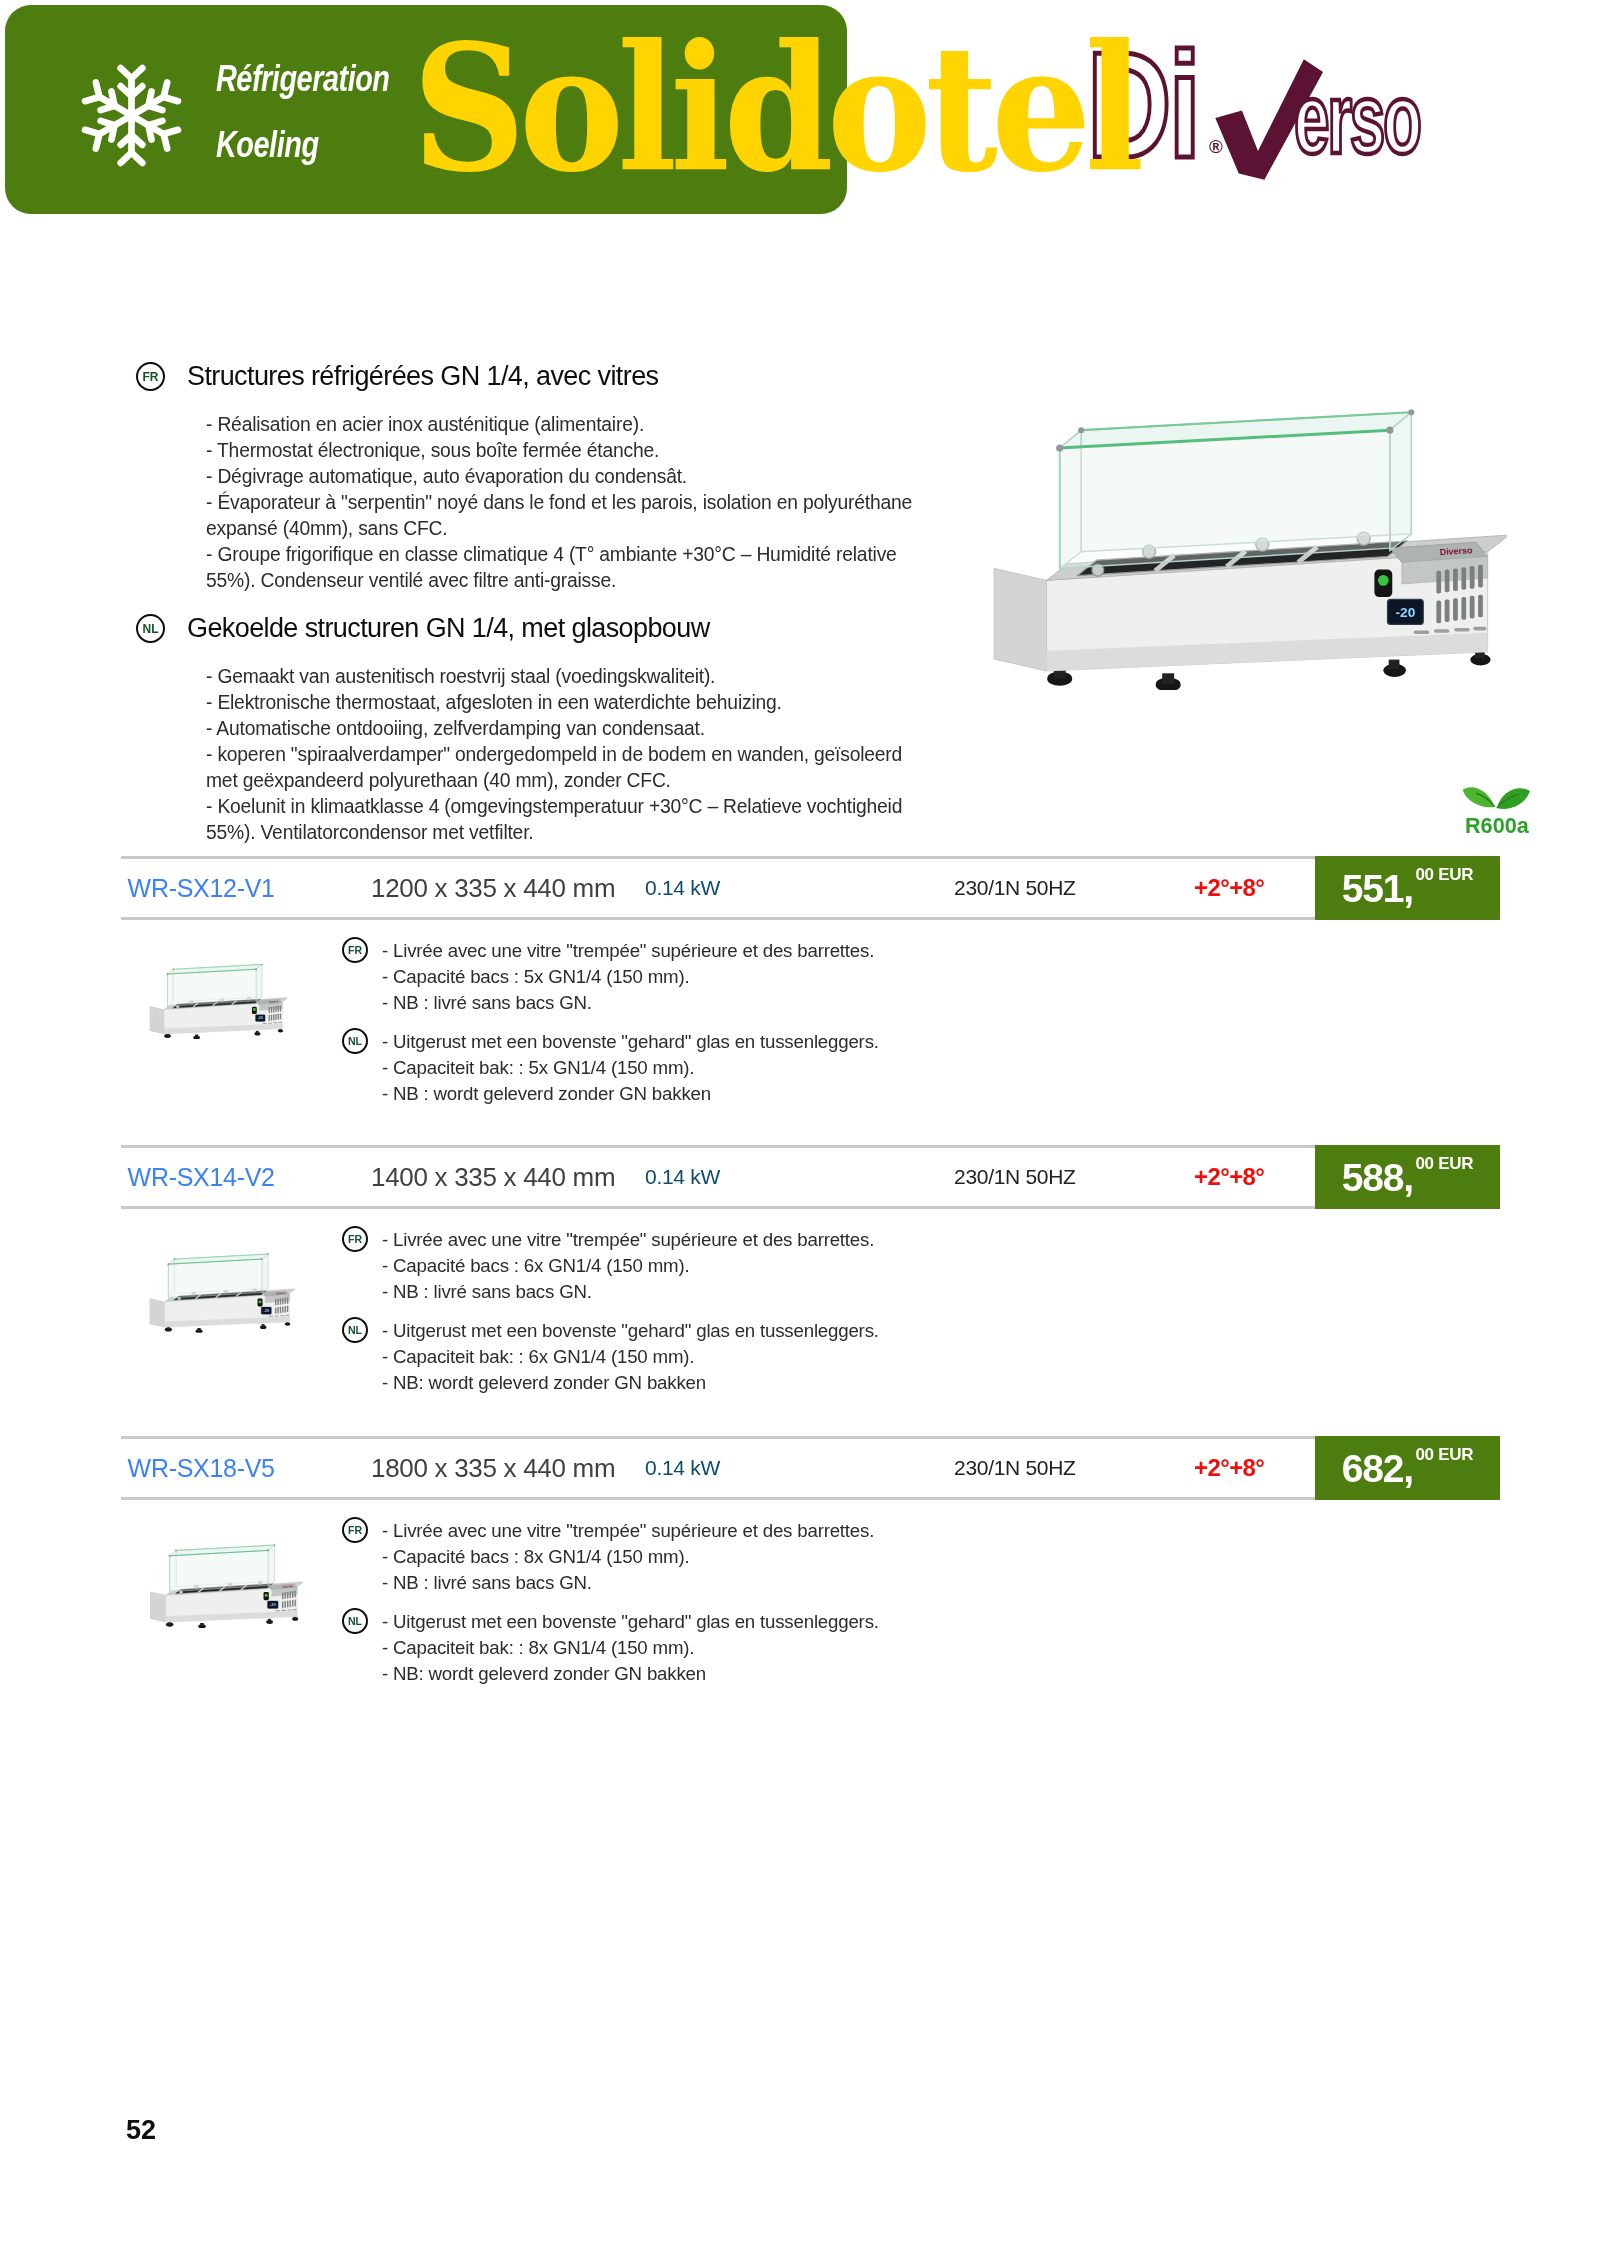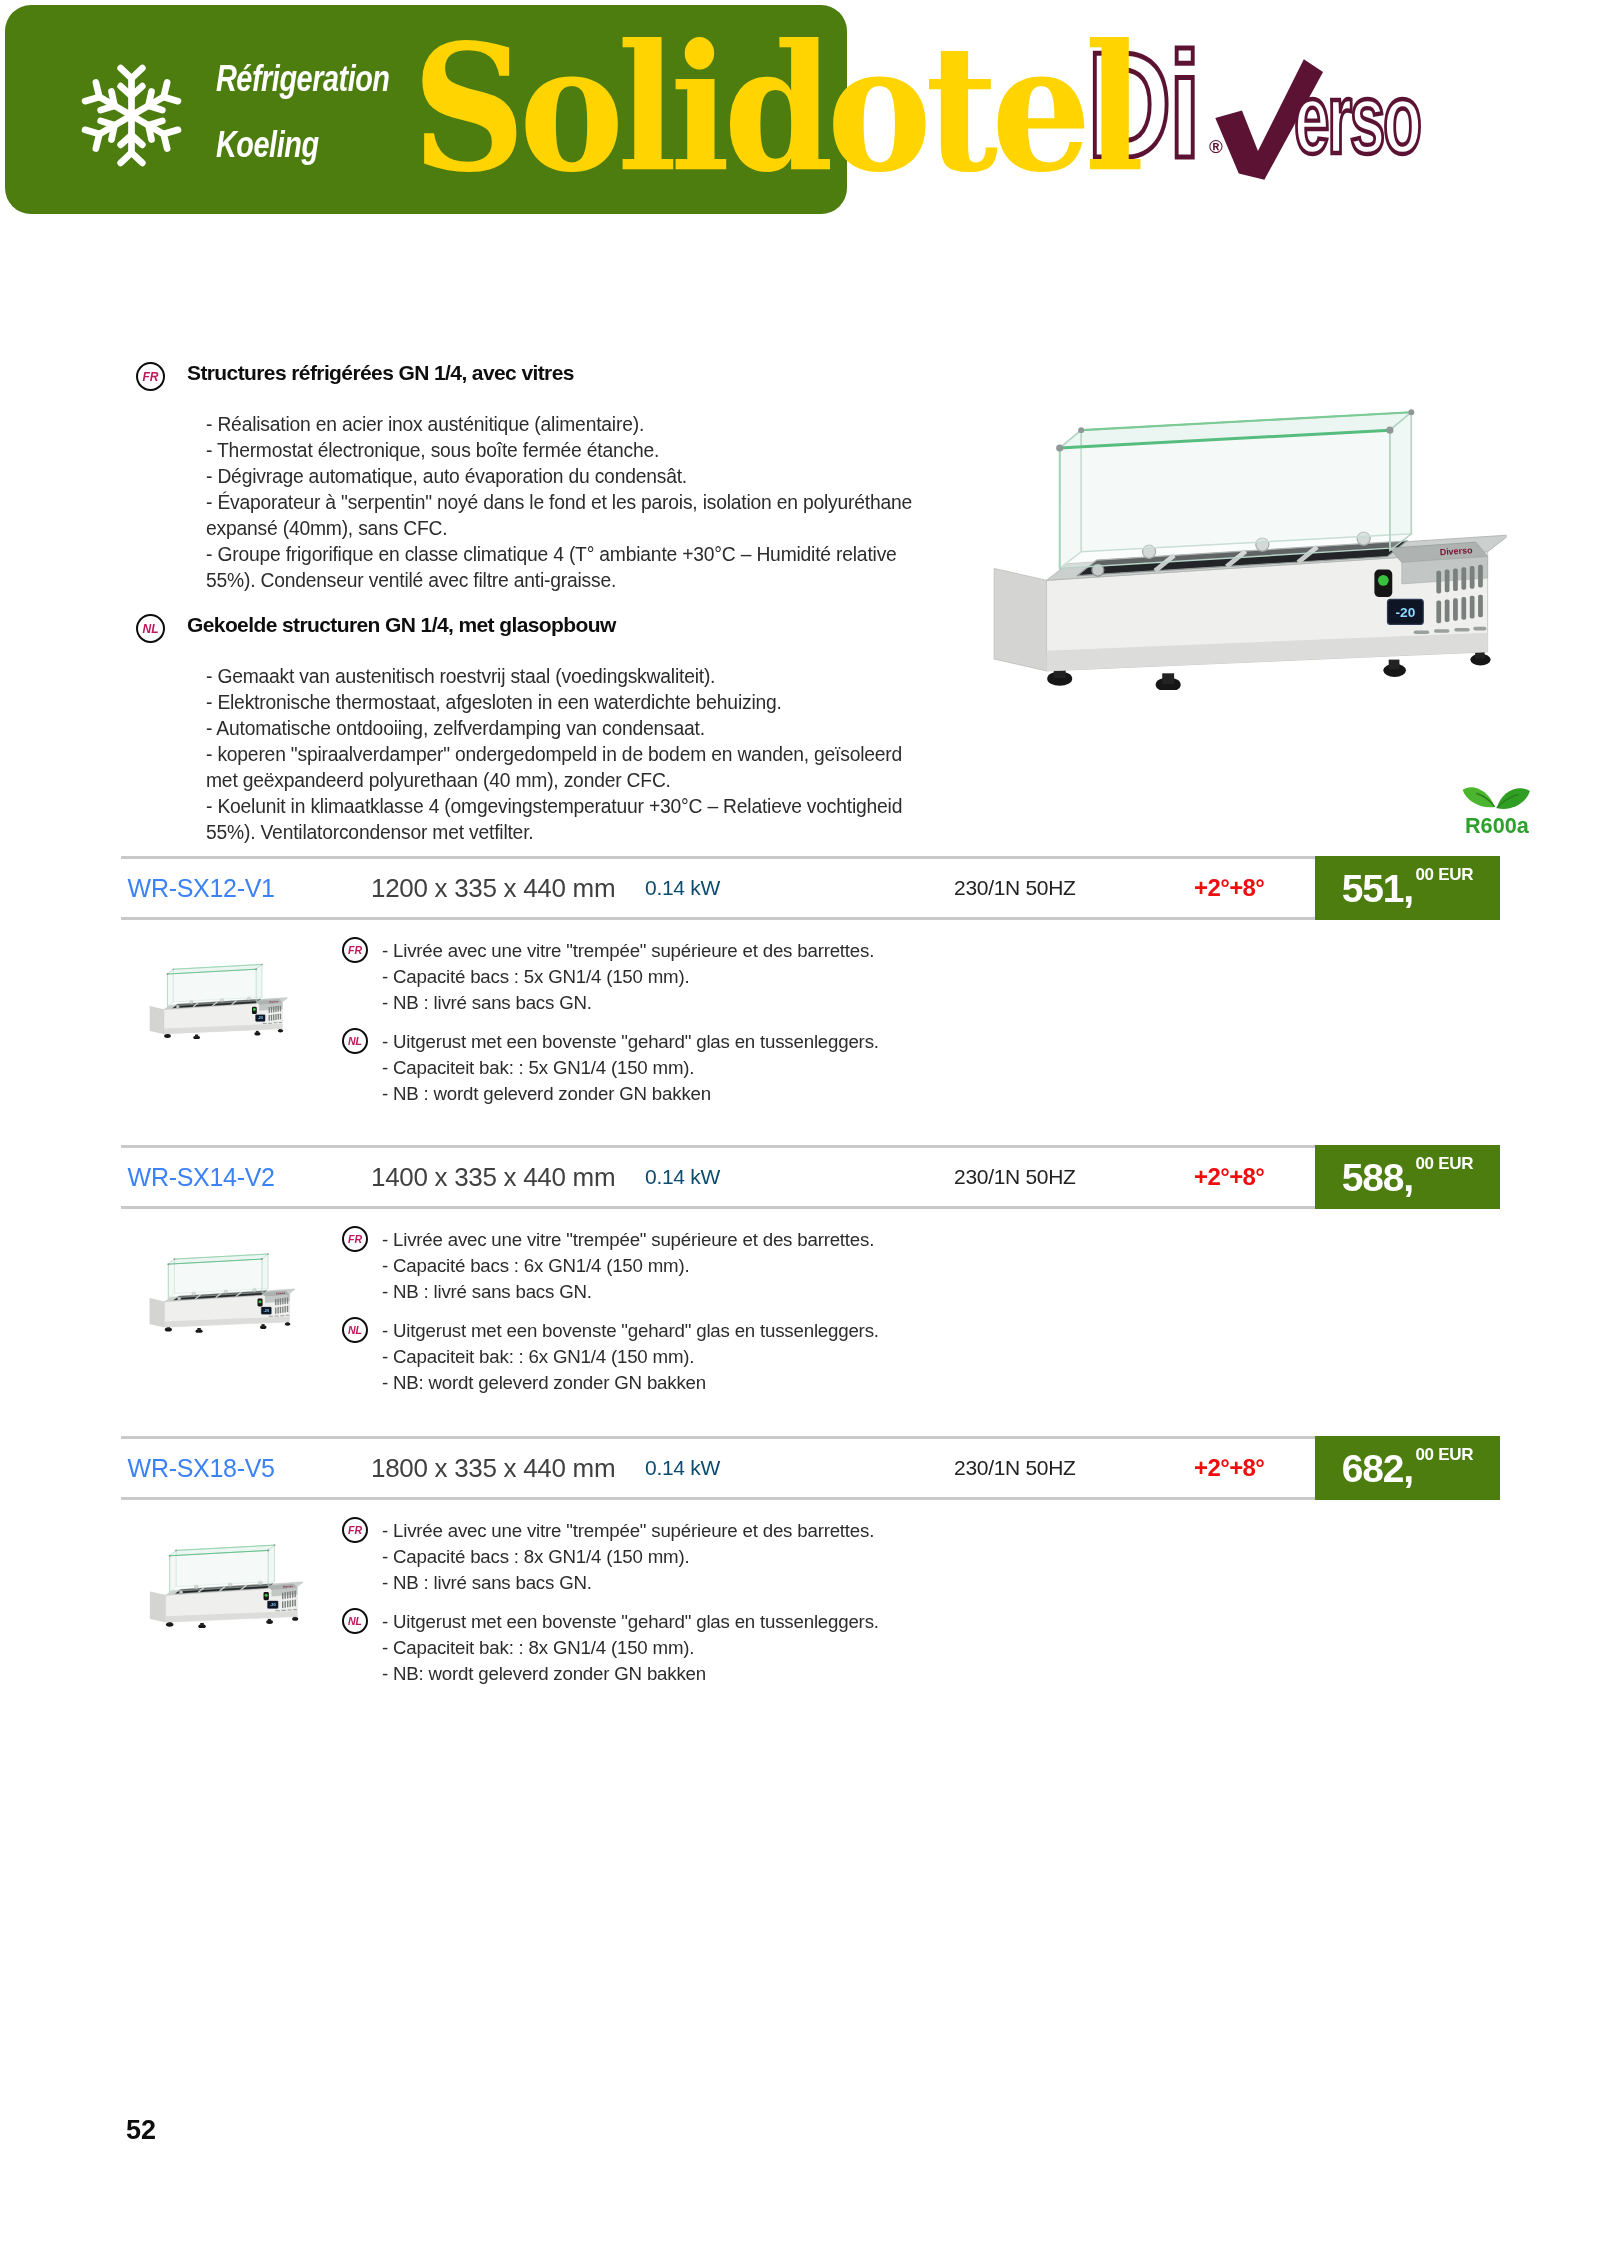--- a/index.html
+++ b/index.html
@@ -26,27 +26,27 @@
     transform:scaleX(0.78); transform-origin:left top; }
   .dv-check { position:absolute; left:117px; top:17.5px; width:125px; height:128px; }
   .dv-erso { position:absolute; left:207px; top:31px; font-weight:bold; font-size:100px; line-height:1;
     color:#fff; -webkit-text-stroke:4.4px #5c1232; letter-spacing:-3.7px;
     transform:scaleX(0.64); transform-origin:left top; }
   .dv-reg { position:absolute; left:122px; top:99px; font-size:18.7px; font-weight:bold; color:#5c1232; }
 
   
   .lang-badge { width:29px; height:29px; border:2.5px solid #0d0d0d; border-radius:50%;
     display:flex; align-items:center; justify-content:center;
-    font-weight:bold; font-size:12px; color:#be185d; background:#fff;font-style:italic; }
+    font-weight:bold; font-size:12px; color:#14532d; background:#fff; }
 
   
   .intro { position:absolute; left:136px; width:830px; }
   .intro-fr { top:361px; } .intro-nl { top:613px; }
   .intro .lang-badge { position:absolute; left:0; top:1.2px; }
-  .intro-title { position:absolute; left:51px; top:0; font-size:21px; font-weight:bold;
+  .intro-title { position:absolute; left:51px; top:0; font-size:27px; font-weight:normal;
     color:#0e0e0e; letter-spacing:-0.6px; white-space:nowrap; }
   .intro-bullets { position:absolute; left:70px; top:36px; width:724px;
     font-size:19.3px; line-height:26px; color:#2c2c2c; letter-spacing:-0.2px;margin-top:15px; }
 
   
   .hero { position:absolute; left:964px; top:392px; width:549px; height:298px; }
   .eco-badge { position:absolute; left:1458px; top:783px; width:80px; height:57px; }
 
   
   .product { position:absolute; left:112px; width:1388px; height:287px; }

